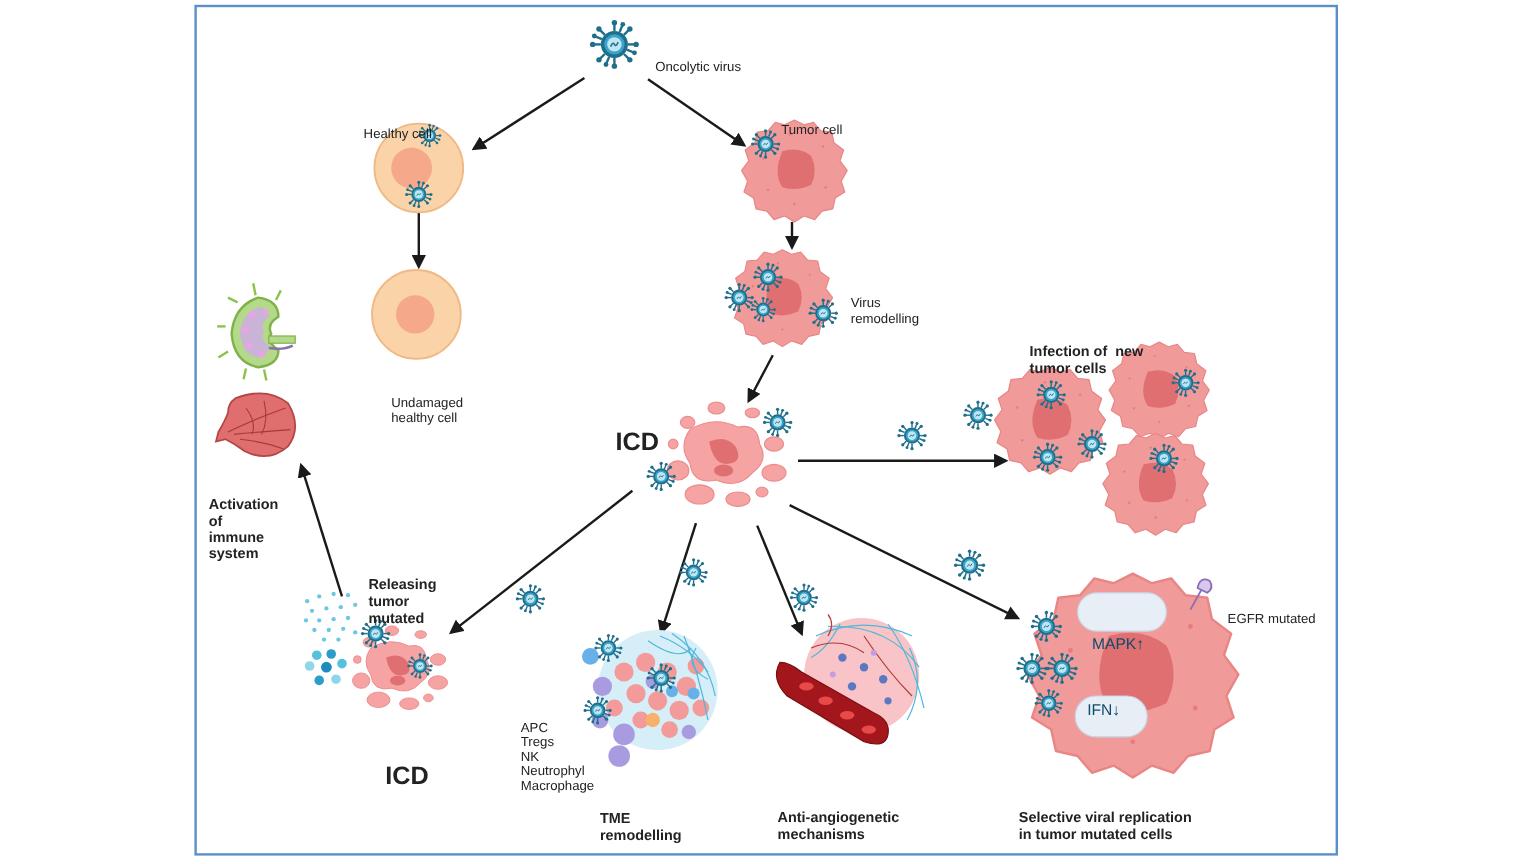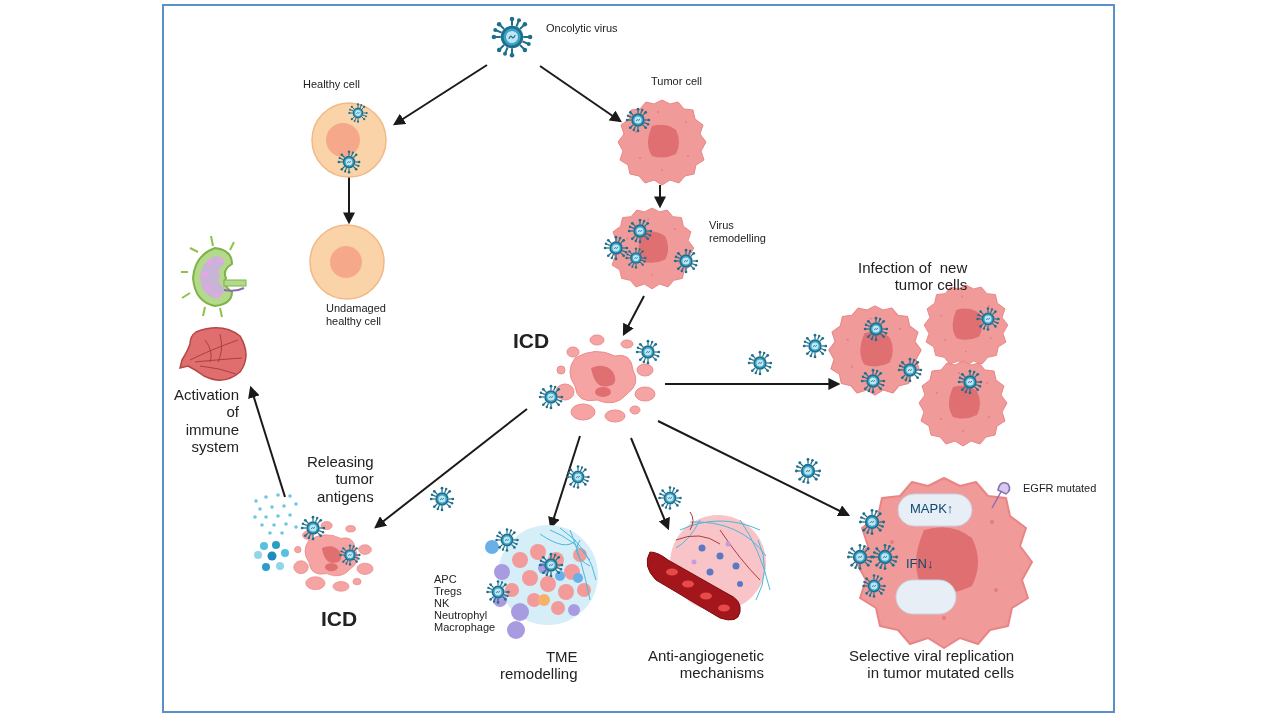--- a/index.html
+++ b/index.html
@@ -1,21 +1,21 @@
 <!DOCTYPE html>
 <html><head>
 <meta charset="utf-8">
 <style>
   html, body { margin: 0; padding: 0; background: #ffffff; }
   body { width: 1280px; height: 720px; position: relative; overflow: hidden; font-family: "Liberation Sans", sans-serif; }
   #frame { position: absolute; left: 162px; top: 4px; width: 953px; height: 709px; border: 2px solid #5b8fc9; box-sizing: border-box; background: #fff; }
   svg#art { position: absolute; left: 0; top: 0; width: 1280px; height: 720px; }
-  .lbl { position: absolute; color: #222; font-family: "Liberation Sans", sans-serif; line-height: 1.15; }
+  .lbl { position: absolute; color: #222; font-family: "Liberation Sans", sans-serif; line-height: 1.15; margin-top: 28px; }
   .small { font-size: 11px; }
-  .bold { font-size: 15px; font-weight: normal; text-align: right; }
+  .bold { font-size: 12px; font-weight: bold; }
   .boldlg { font-size: 21px; font-weight: bold; }
   .pill-text { font-size: 13px; color: #0c4a6e; }
 </style>
 </head>
 <body>
 
 <div id="frame"></div>
 
 <svg id="art" xmlns="http://www.w3.org/2000/svg">
   <defs>
@@ -329,21 +329,21 @@
 </div>
 <div class="lbl bold" style="left:174px;top:386px">
   <div>Activation</div>
   <div>of</div>
   <div>immune</div>
   <div>system</div>
 </div>
 <div class="lbl bold" style="left:307px;top:453px">
   <div>Releasing</div>
   <div>tumor</div>
-  <div>antigens</div>
+  <div>mutated</div>
 </div>
 <div class="lbl boldlg" style="left:321px;top:607px">ICD</div>
 <div class="lbl small" style="left:434px;top:574px;line-height:1.08">
   <div>APC</div>
   <div>Tregs</div>
   <div>NK</div>
   <div>Neutrophyl</div>
   <div>Macrophage</div>
 </div>
 <div class="lbl bold" style="left:500px;top:648px">

